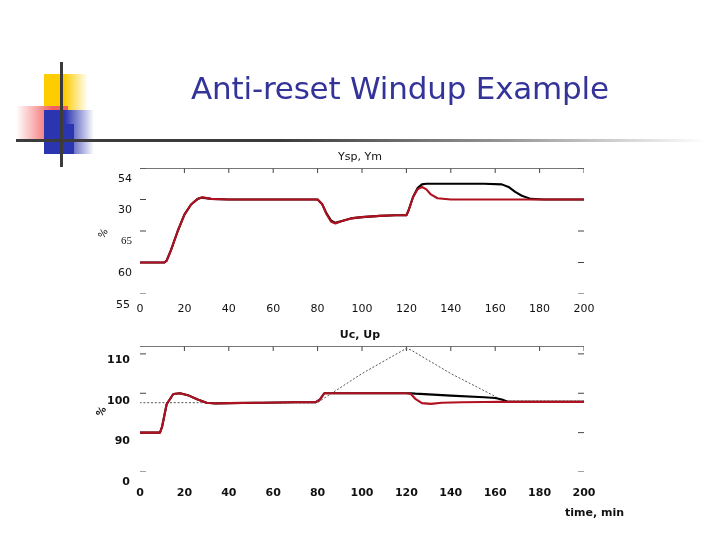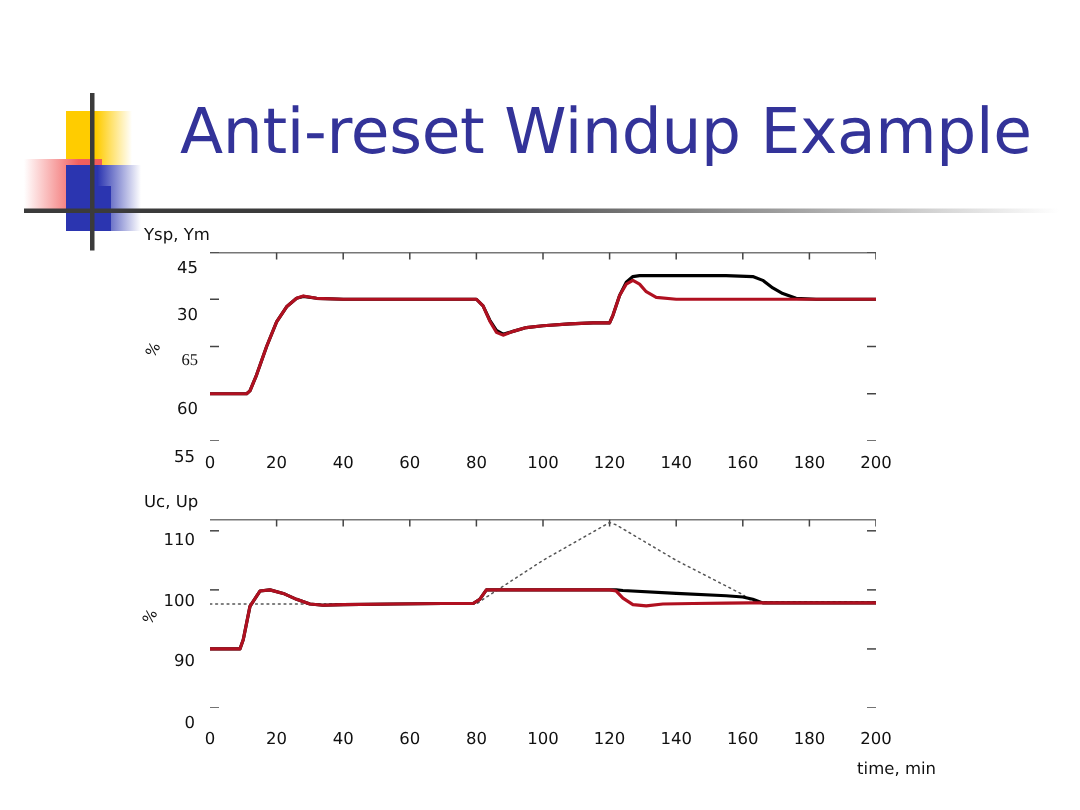--- a/index.html
+++ b/index.html
@@ -20,33 +20,33 @@
     background:linear-gradient(to right,#2B35B0 0%,#2B35B0 42%,#ffffff 100%);}
   .sq-blue2{left:28px;top:62px;width:30px;height:30px;background:#2B35B0;}
   .bar-v{left:44px;top:0px;width:3px;height:105px;background:#3b3b3b;}
   .bar-h{left:0px;top:77px;height:3px;width:690px;
     background:linear-gradient(to right,#3b3b3b 0%,#3b3b3b 38%,#9a9a9a 72%,#ffffff 100%);}
 
   
   #title{
     position:absolute;left:120px;top:70px;width:560px;
     text-align:center;color:#333399;
-    font-size:42px;line-height:36px;font-weight:400;
+    font-size:31px;line-height:36px;font-weight:400;
     font-family:"DejaVu Sans",sans-serif;
     letter-spacing:-0.2px;white-space:nowrap;
   }
 
   
   #figure{position:absolute;left:96px;top:150px;width:528px;height:375px;}
   .panel{position:absolute;left:0;width:528px;}
   #panel-top{top:0px;height:175px;}
-  #panel-bot{top:178px;height:197px;}
+  #panel-bot{top:178px;height:197px;font-weight:bold;}
 
   .plot-title{
-    position:absolute;width:100%;text-align:left;top:0px;
+    position:absolute;width:100%;text-align:center;top:0px;
     font-size:11px;color:#111;font-family:"DejaVu Sans",sans-serif;
   }
   .axes{position:absolute;left:44px;top:18px;}
   #axes-top{width:444px;height:126px;}
   #axes-bot{width:444px;height:126px;}
 
   .svgwrap{position:absolute;left:0;top:0;}
 
   .ylab{
     position:absolute;left:2px;font-size:10px;color:#111;
@@ -82,21 +82,21 @@
 
   <div id="title">Anti-reset Windup Example</div>
 
   <div id="figure">
 
     <div class="panel" id="panel-top">
       <div class="plot-title">Ysp, Ym</div>
 
       <div class="ylab" style="top:78px;left:2px;">%</div>
 
-      <div class="ytick" style="left:2px;top:22px;">45</div>
+      <div class="ytick" style="left:2px;top:22px;">54</div>
       <div class="ytick" style="left:2px;top:53px;">30</div>
       <div class="ytick" style="left:2px;top:84px;font-family:Liberation Serif, serif;">65</div>
       <div class="ytick" style="left:2px;top:116px;">60</div>
       <div class="ytick" style="left:0;top:148px;">55</div>
 
       <div class="axes" id="axes-top">
         <svg class="svgwrap" id="svg-top" width="444" height="126" viewBox="0 0 444 126">
             <line x1="0" y1="0.5" x2="444" y2="0.5" stroke="#777" stroke-width="1"></line>
             <line x1="44.400000000000006" y1="0.5" x2="44.400000000000006" y2="5" stroke="#444" stroke-width="1"></line>
             <line x1="88.80000000000001" y1="0.5" x2="88.80000000000001" y2="5" stroke="#444" stroke-width="1"></line>

